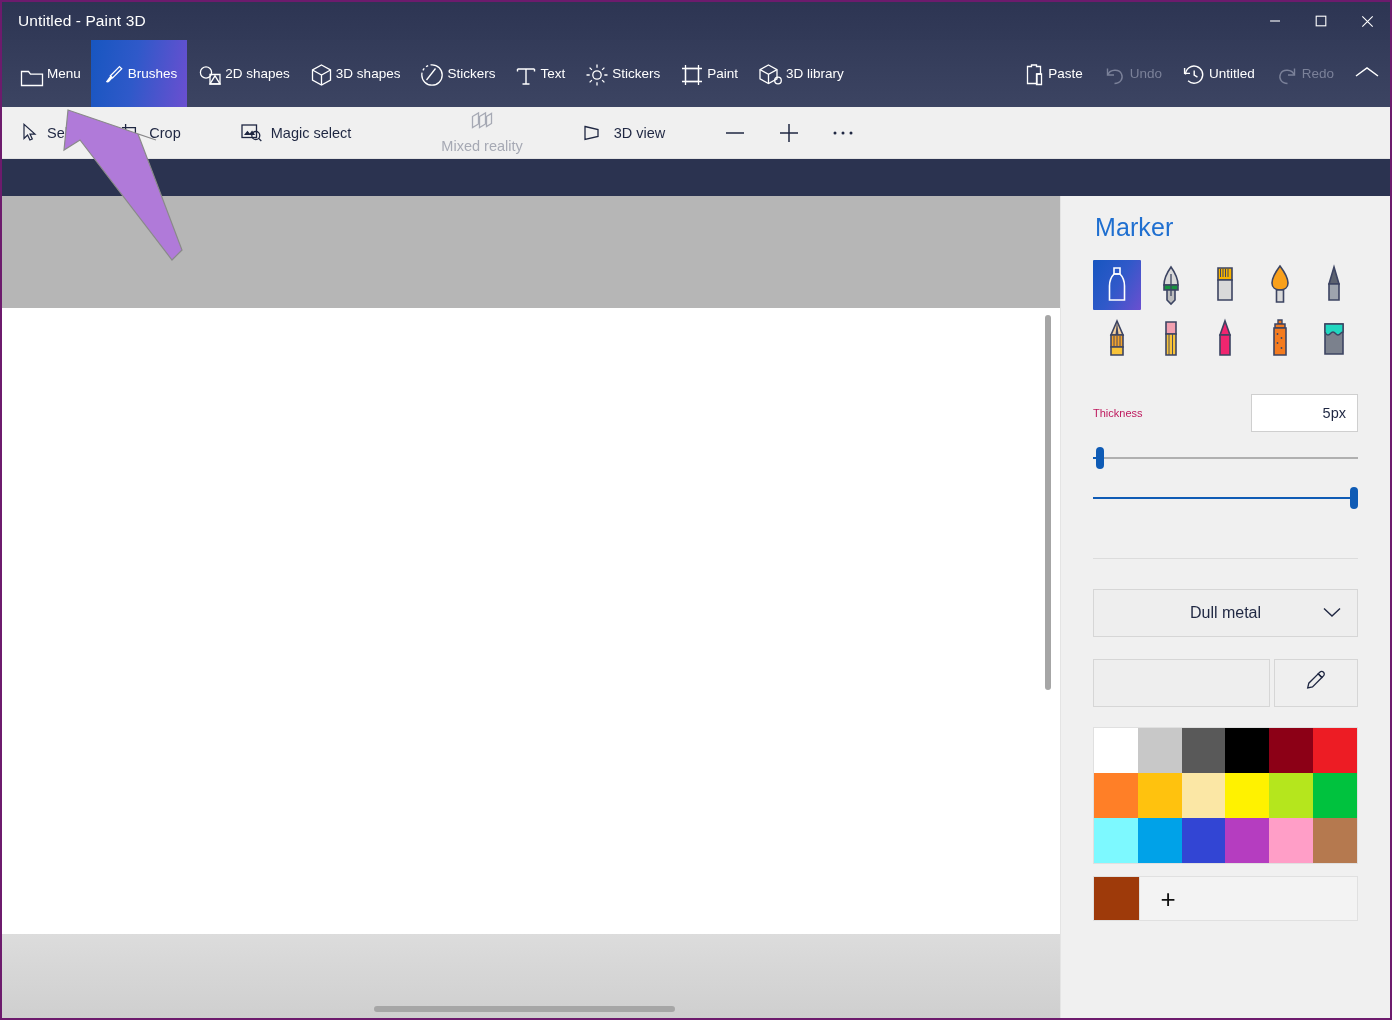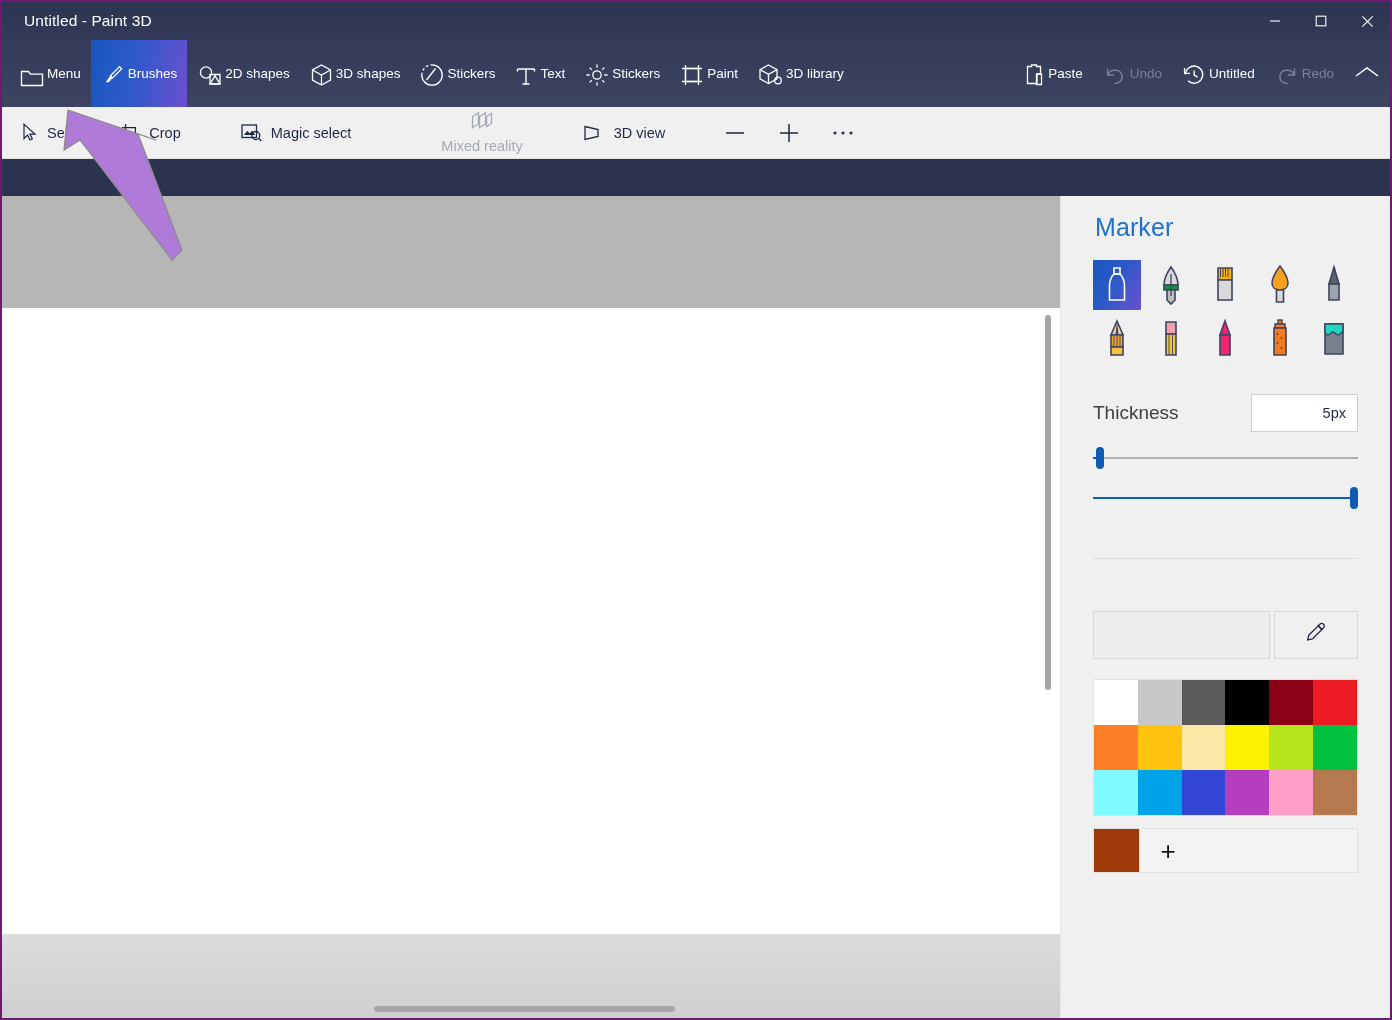--- a/index.html
+++ b/index.html
@@ -15,21 +15,20 @@
     display:flex; flex-direction:column;
     overflow:hidden;
   }
 
   
   .titlebar {
     height:38px; flex:0 0 38px;
     background:linear-gradient(180deg,#2d3553 0%,#323a58 100%);
     display:flex; align-items:center;
     position:relative;
-    padding-left:6px;
   }
   .title-text {
     color:#ffffff; font-size:15.5px; padding-left:16px;
     letter-spacing:.1px; white-space:nowrap;
   }
   .winbtns { margin-left:auto; display:flex; height:100%; }
   .winbtn {
     width:46px; height:100%;
     display:flex; align-items:center; justify-content:center;
     color:#fff;
@@ -136,21 +135,21 @@
   }
   .brush.sel {
     background:linear-gradient(120deg,#1756c0 0%,#3059c9 50%,#6b4fd0 100%);
   }
   .brush svg { display:block; }
 
   .ctl-row {
     display:flex; align-items:center; justify-content:space-between;
     margin-top:22px;
   }
-  .ctl-label { font-size:19px; color:#404040; }
+  .ctl-label { font-size:11px; color:#be185d; }
   .ctl-box {
     width:107px; height:38px; background:#ffffff;
     border:1px solid #cfcfcf;
     display:flex; align-items:center; justify-content:flex-end;
     padding-right:11px; font-size:14.5px; color:#1f2742;
   }
   .slider { position:relative; height:28px; margin-top:12px; }
   .track {
     position:absolute; left:0; right:0; top:13px; height:2px;
     background:#b0b0b0;
@@ -582,20 +581,28 @@
       </div>
 
       <div class="slider">
         <div class="track"></div>
         <div class="track-fill" style="width:100%"></div>
         <div class="thumb" style="left:calc(100% - 8px)"></div>
       </div>
 
       <div class="divider"></div>
 
+      <div class="dropdown">
+        <span>Dull metal</span>
+        <span class="dd-chev">
+          <svg width="18" height="11" viewBox="0 0 18 11">
+              <path d="M1 1.5L9 9l8-7.5" fill="none" stroke="#1f2742" stroke-width="1.4"></path>
+            </svg>
+        </span>
+      </div>
 
       <div class="swatch-row">
         <div class="swatch-current"></div>
         <div class="eyedrop">
           <span>
             <svg width="24" height="24" viewBox="0 0 24 24">
               <path d="M19.5 3.2a2.6 2.6 0 0 1 0 3.7l-1.6 1.6-3.7-3.7 1.6-1.6a2.6 2.6 0 0 1 3.7 0z" fill="none" stroke="#1f2742" stroke-width="1.3"></path>
               <path d="M14.2 4.8l3.7 3.7-9.4 9.4-4.8 1.1 1.1-4.8z" fill="none" stroke="#1f2742" stroke-width="1.3"></path>
             </svg>
           </span>

